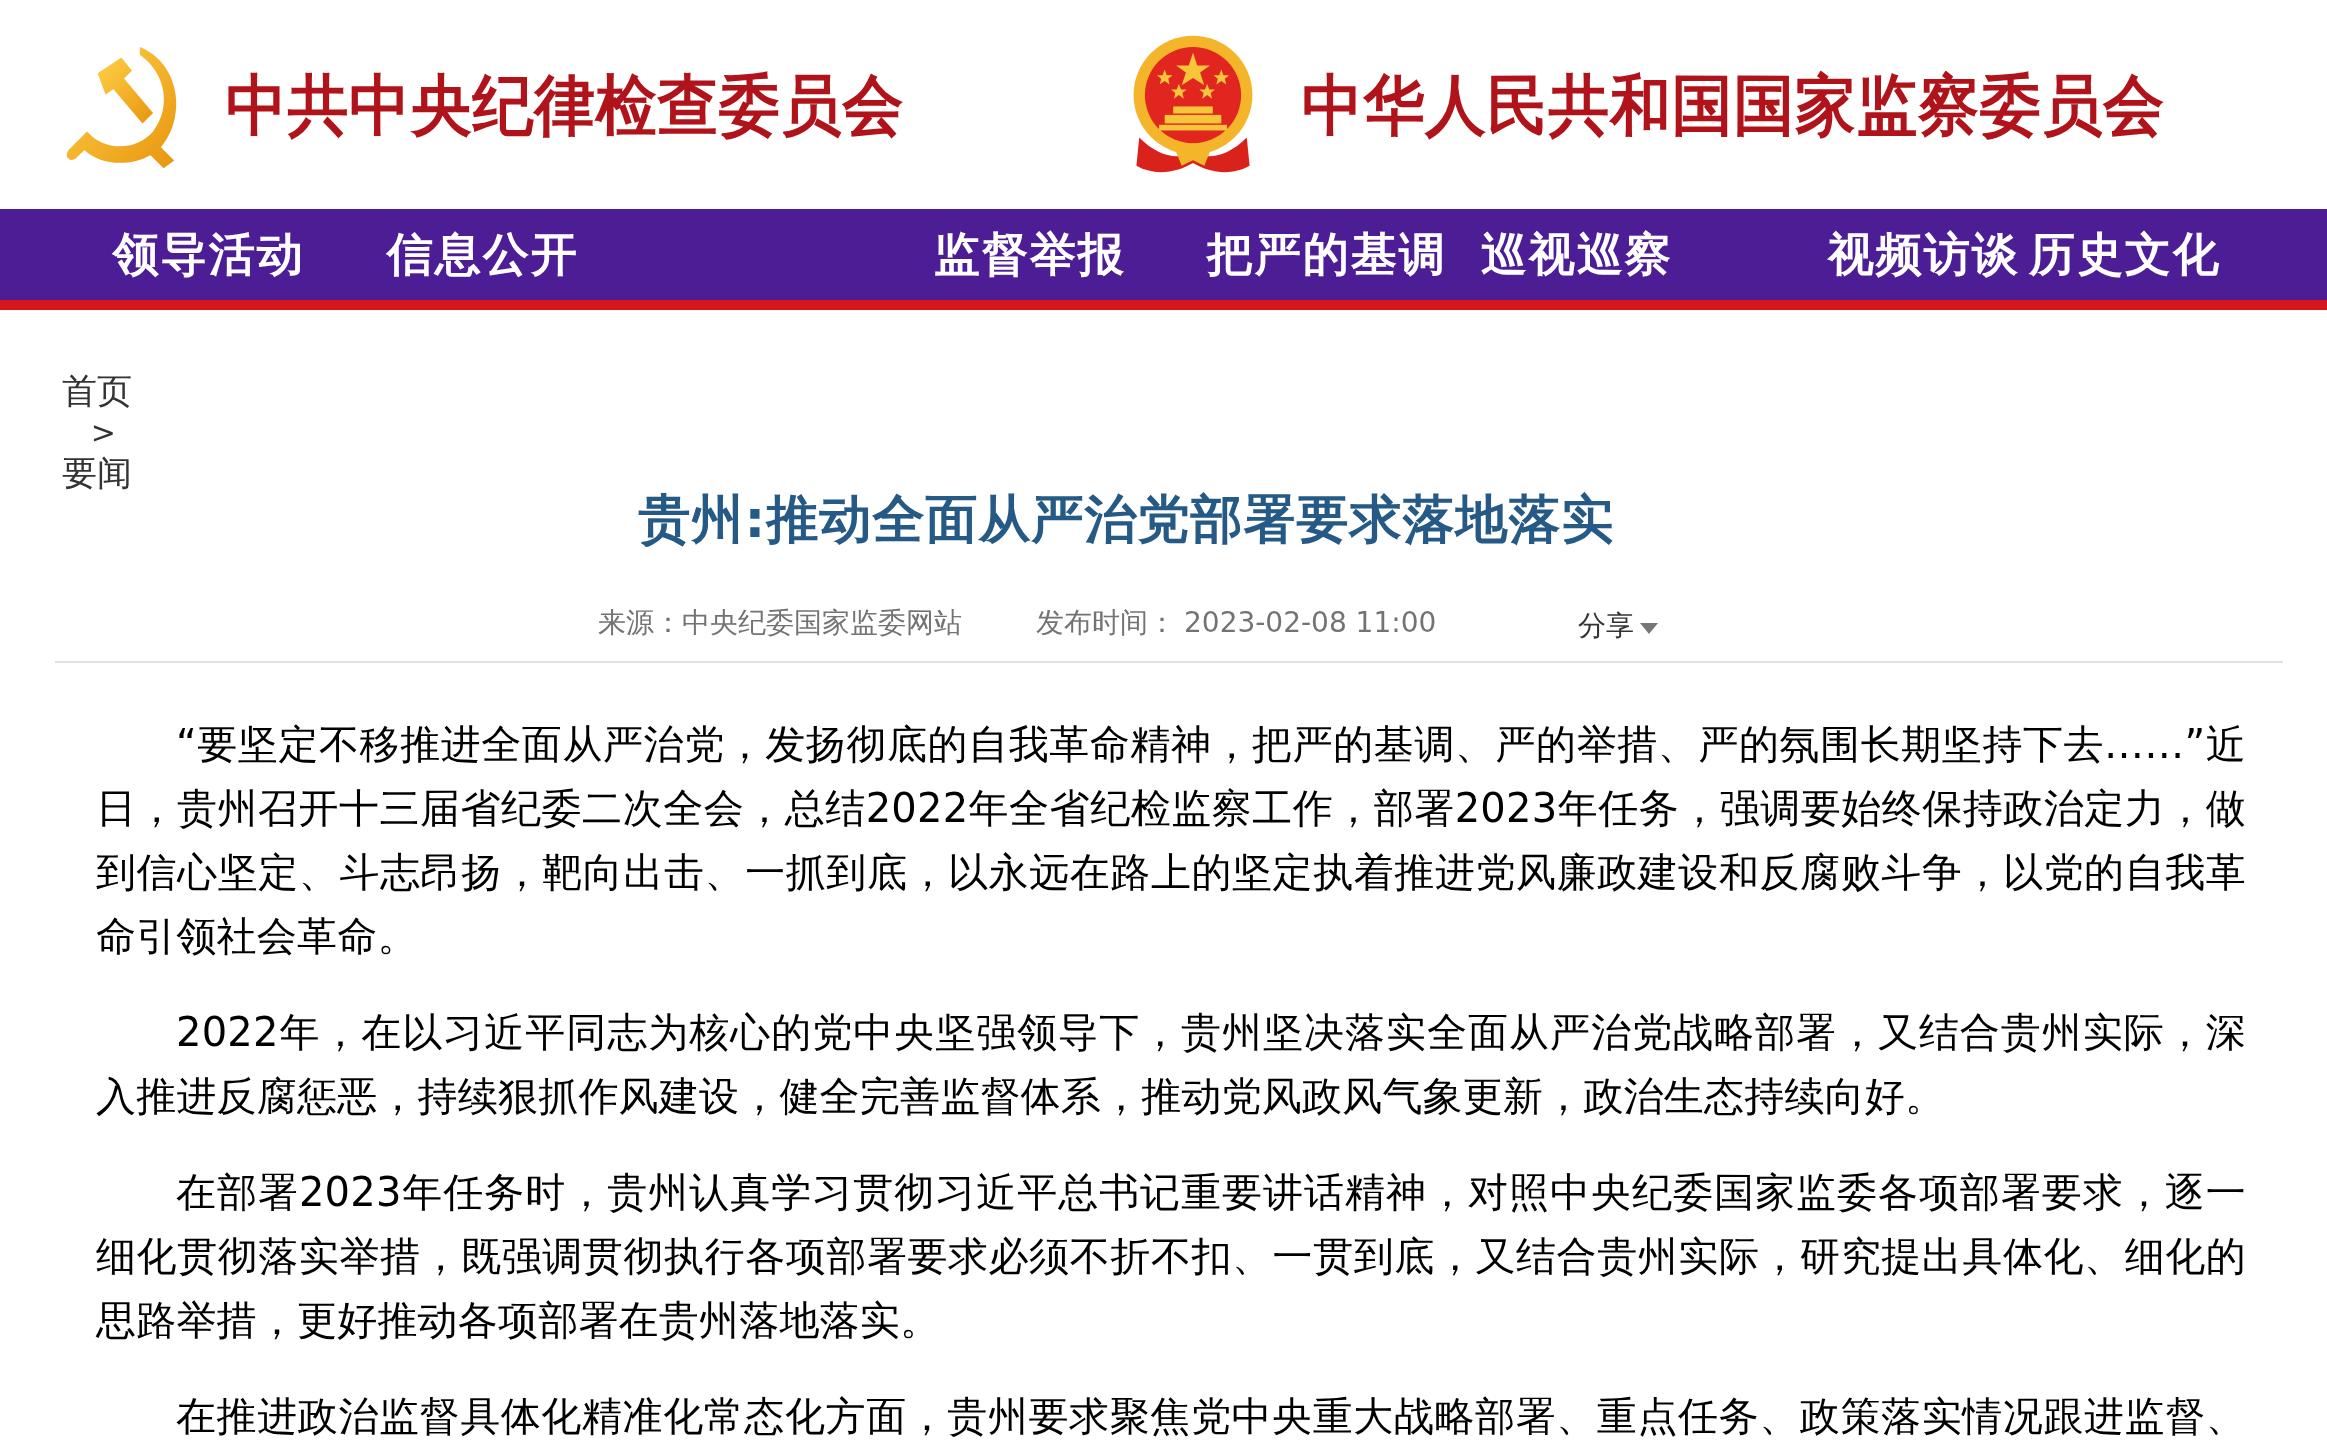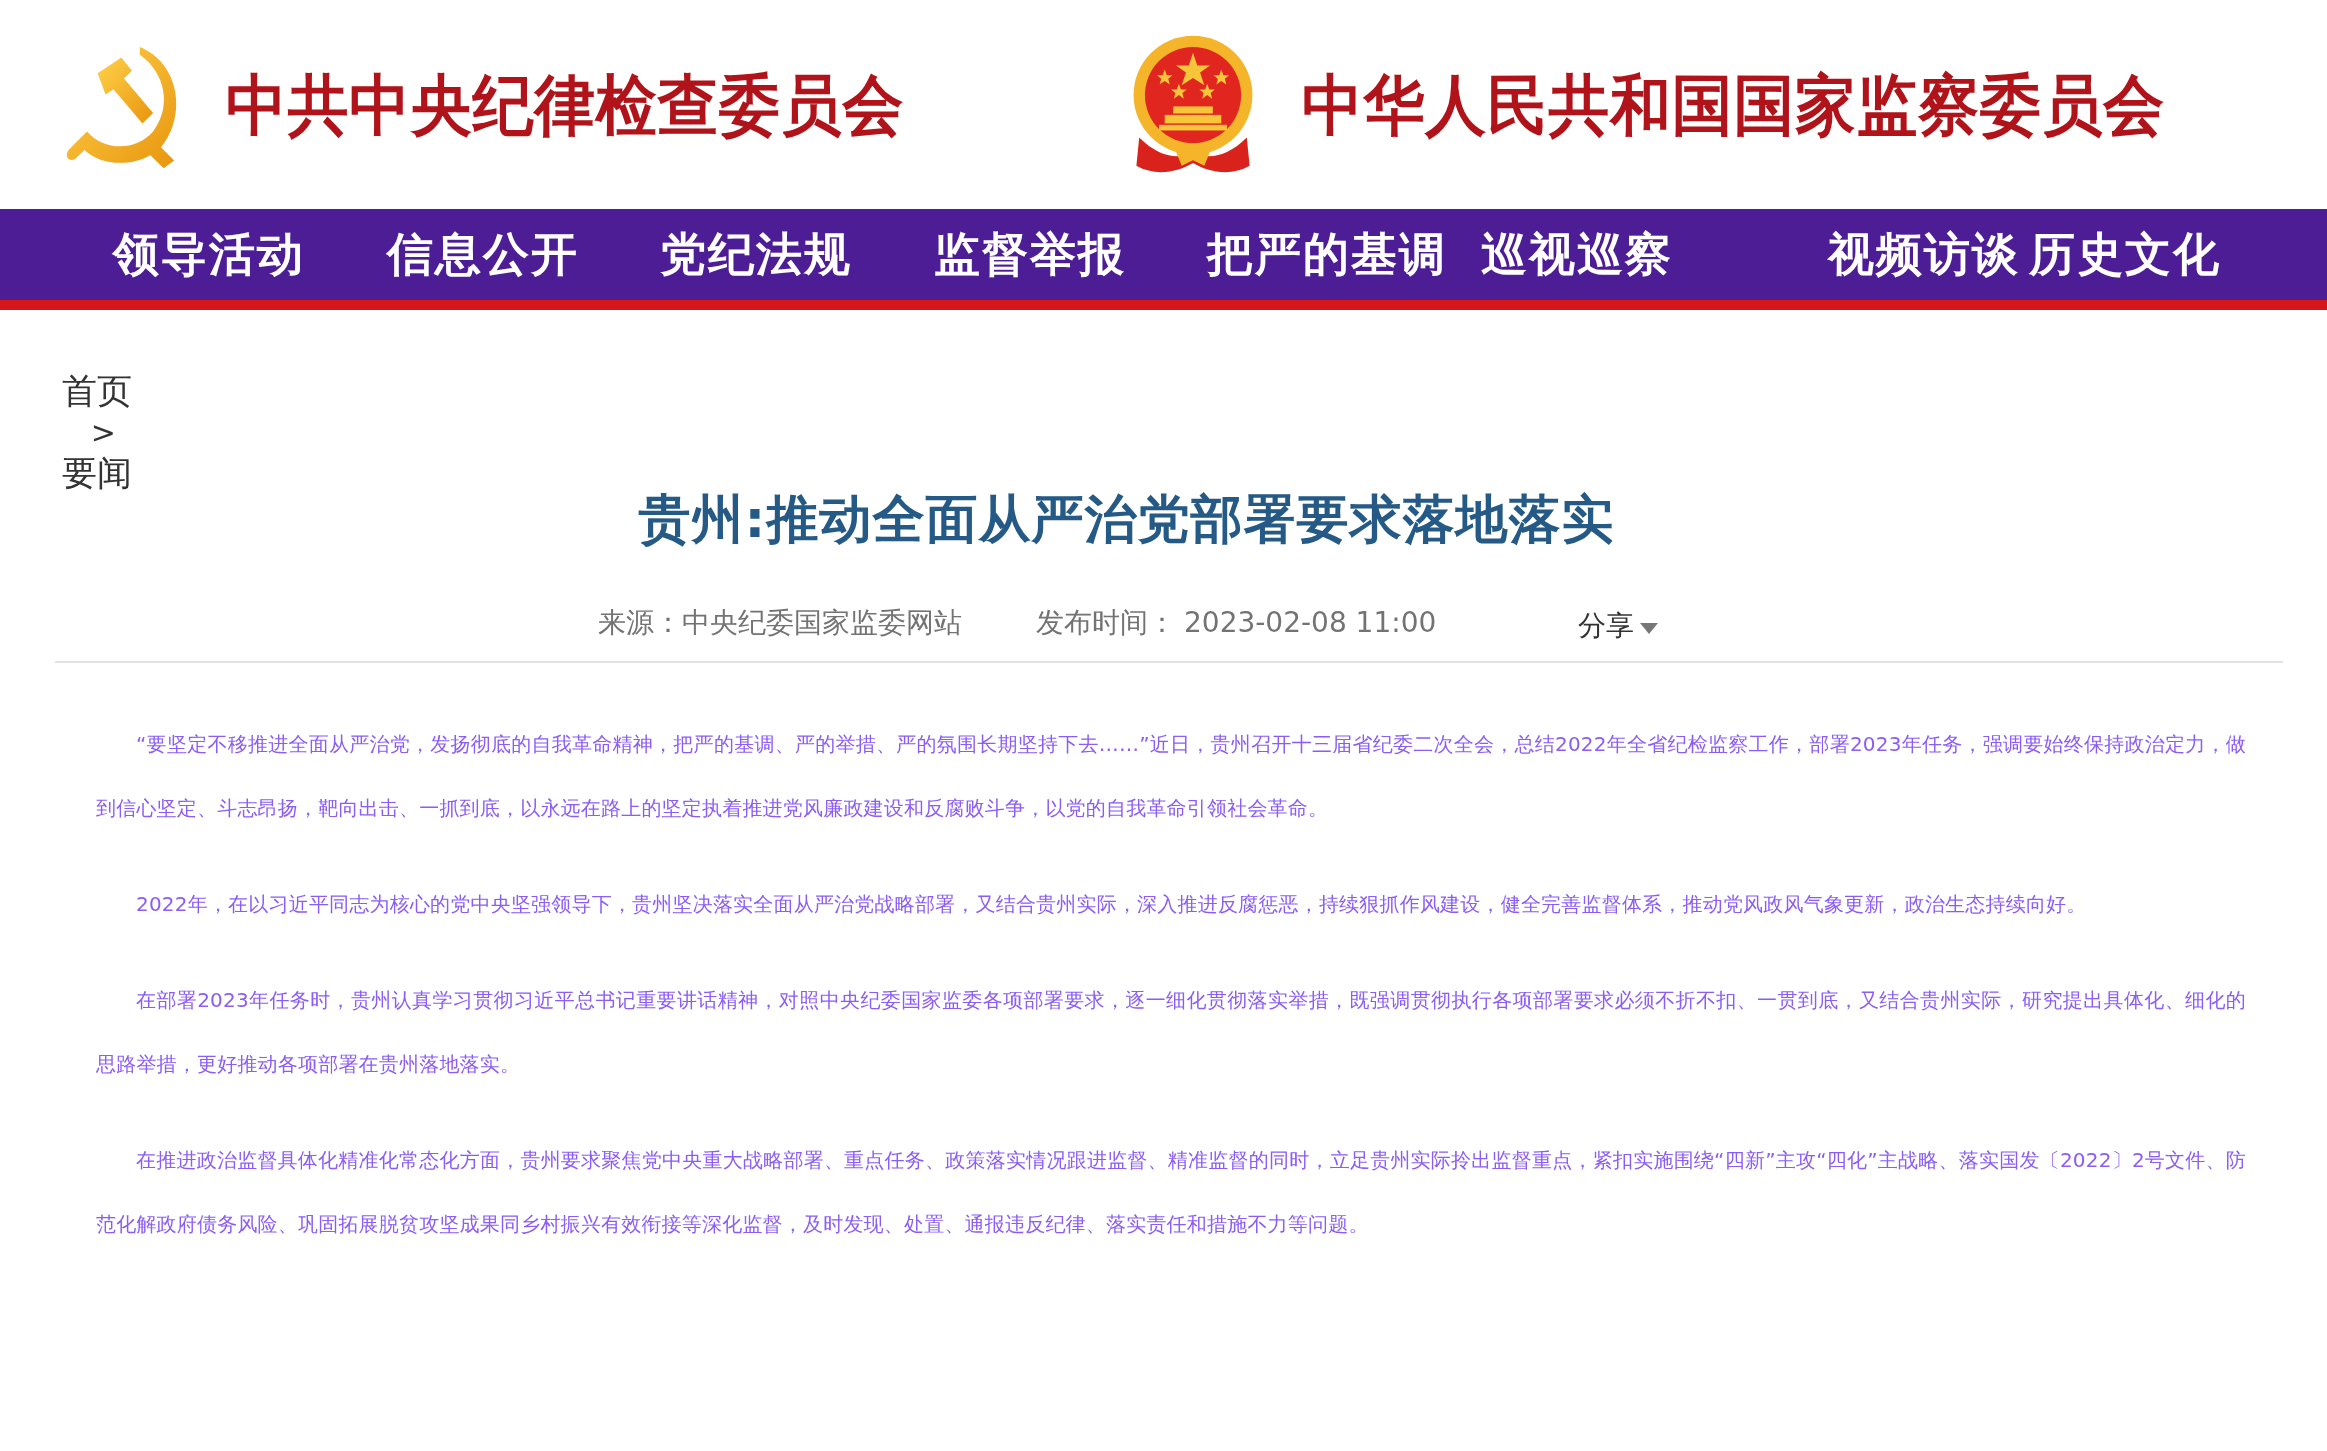--- a/index.html
+++ b/index.html
@@ -43,21 +43,21 @@
   .meta { position: absolute; top: 604px; height: 44px; font-size: 28px; color: #737373; white-space: nowrap; }
   .meta-source { left: 598px; }
   .meta-time { left: 1036px; }
   .share { left: 1578px; display: flex; align-items: center; cursor: pointer; color: #333; }
   .share .tri { width: 0; height: 0; border-left: 9px solid transparent; border-right: 9px solid transparent; border-top: 11px solid #777; margin-left: 6px; margin-top: 4px; }
 
   .divider { position: absolute; left: 55px; top: 661px; width: 2228px; height: 2px; background: #e2e2e2; }
 
   .article { position: absolute; left: 96px; top: 712px; width: 2150px; }
   .para {
-    font-size: 20px; line-height: 64px; color: #8b5cf6; text-indent: 2em;
+    font-size: 40px; line-height: 64px; color: #000000; text-indent: 2em;
     margin-bottom: 32px; text-align: justify; letter-spacing: 0.2px;
   }
 </style>
 </head>
 <body>
 
 <div class="header">
   <div class="logo logo-left">
     <svg width="132" height="132" viewBox="0 0 100 100">
       <defs>
@@ -86,21 +86,20 @@
       <path d="M12 76 C26 90 40 92 50 86 C60 92 74 90 88 76 L90 96 C76 104 60 100 50 94 C40 100 24 104 10 96 Z" fill="#d9221c"></path>
       <path d="M38 86 L50 80 L62 86 L58 96 L50 92 L42 96 Z" fill="#f5b52a"></path>
     </svg>
     <div class="logo-text">中华人民共和国国家监察委员会</div>
   </div>
 </div>
 
 <div class="nav">
   <a class="nav-item" style="left:113px">领导活动</a>
   <a class="nav-item" style="left:387px">信息公开</a>
-  <a class="nav-item" style="left:660px">党纪法规</a>
   <a class="nav-item" style="left:934px">监督举报</a>
   <a class="nav-item" style="left:1207px">把严的基调</a>
   <a class="nav-item" style="left:1481px">巡视巡察</a>
   <a class="nav-item" style="left:1828px">视频访谈</a>
   <a class="nav-item" style="left:2029px">历史文化</a>
 </div>
 <div class="nav-red"></div>
 
 <div class="breadcrumb">
   <svg class="pin" viewBox="0 0 50 64">

